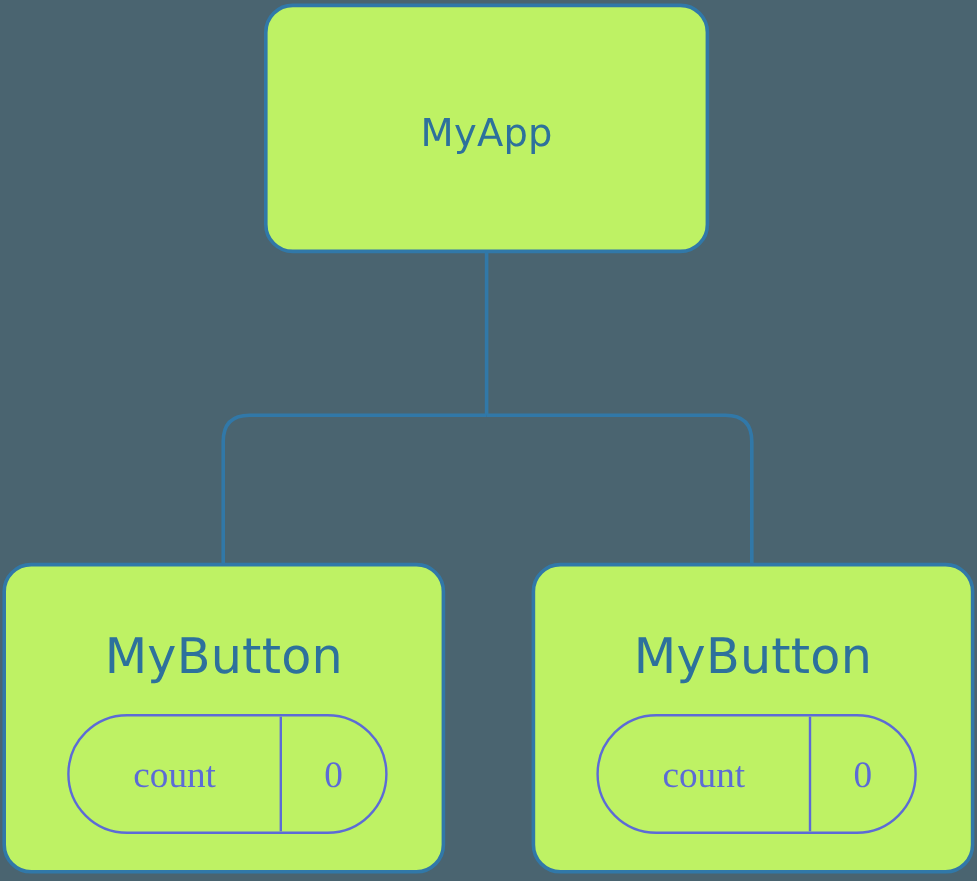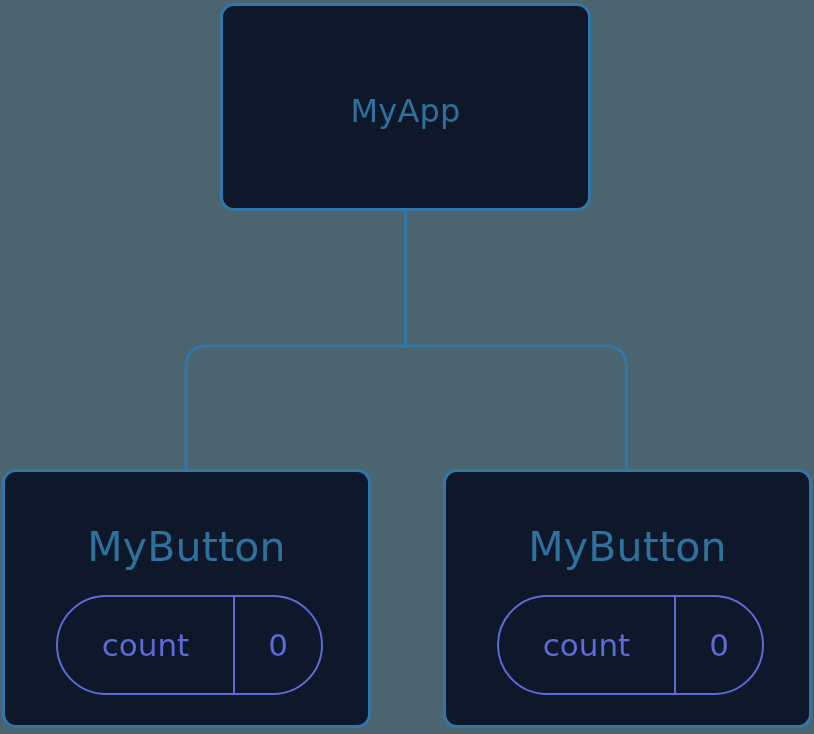--- a/index.html
+++ b/index.html
@@ -28,23 +28,23 @@
     top: 0;
     width: 814px;
     height: 734px;
     pointer-events: none;
   }
 
   
   .node {
     position: absolute;
     box-sizing: border-box;
-    background: #0f172a;
+    background: #bef264;
     border: 3px solid #3178a8;
-    border-radius: 14px;
+    border-radius: 24px;
   }
   .node-title {
     position: absolute;
     left: 0;
     width: 100%;
     text-align: center;
     color: #2d719c;
     font-size: 41px;
     font-weight: 400;
     letter-spacing: 0.2px;
@@ -85,20 +85,21 @@
     left: 51px;
     top: 123px;
     width: 267px;
     height: 100px;
     border: 2px solid #5c6bd6;
     border-radius: 50px;
     display: flex;
     align-items: stretch;
     overflow: hidden;
     background: transparent;
+    font-family: Liberation Serif, serif;
   }
   .pill-key {
     flex: 0 0 175px;
     display: flex;
     align-items: center;
     justify-content: center;
     border-right: 2px solid #5c6bd6;
     color: #5c6bd6;
     font-size: 31px;
     line-height: 1;

